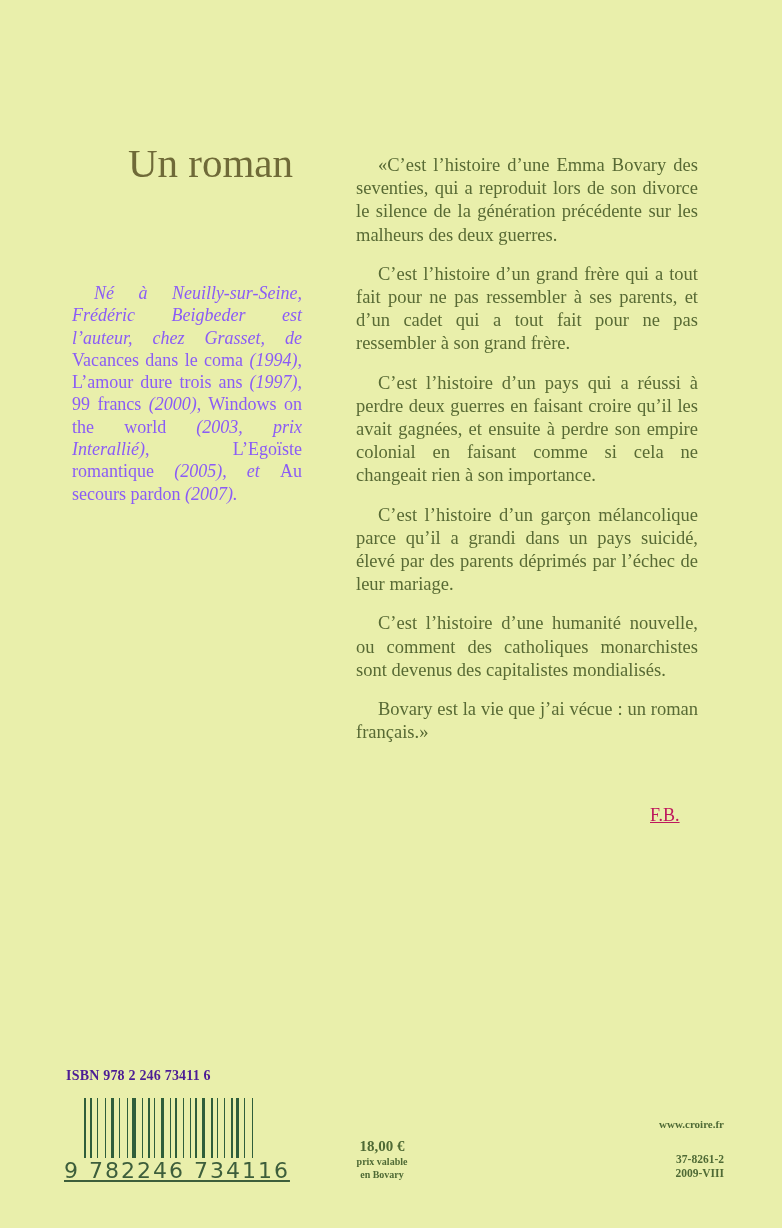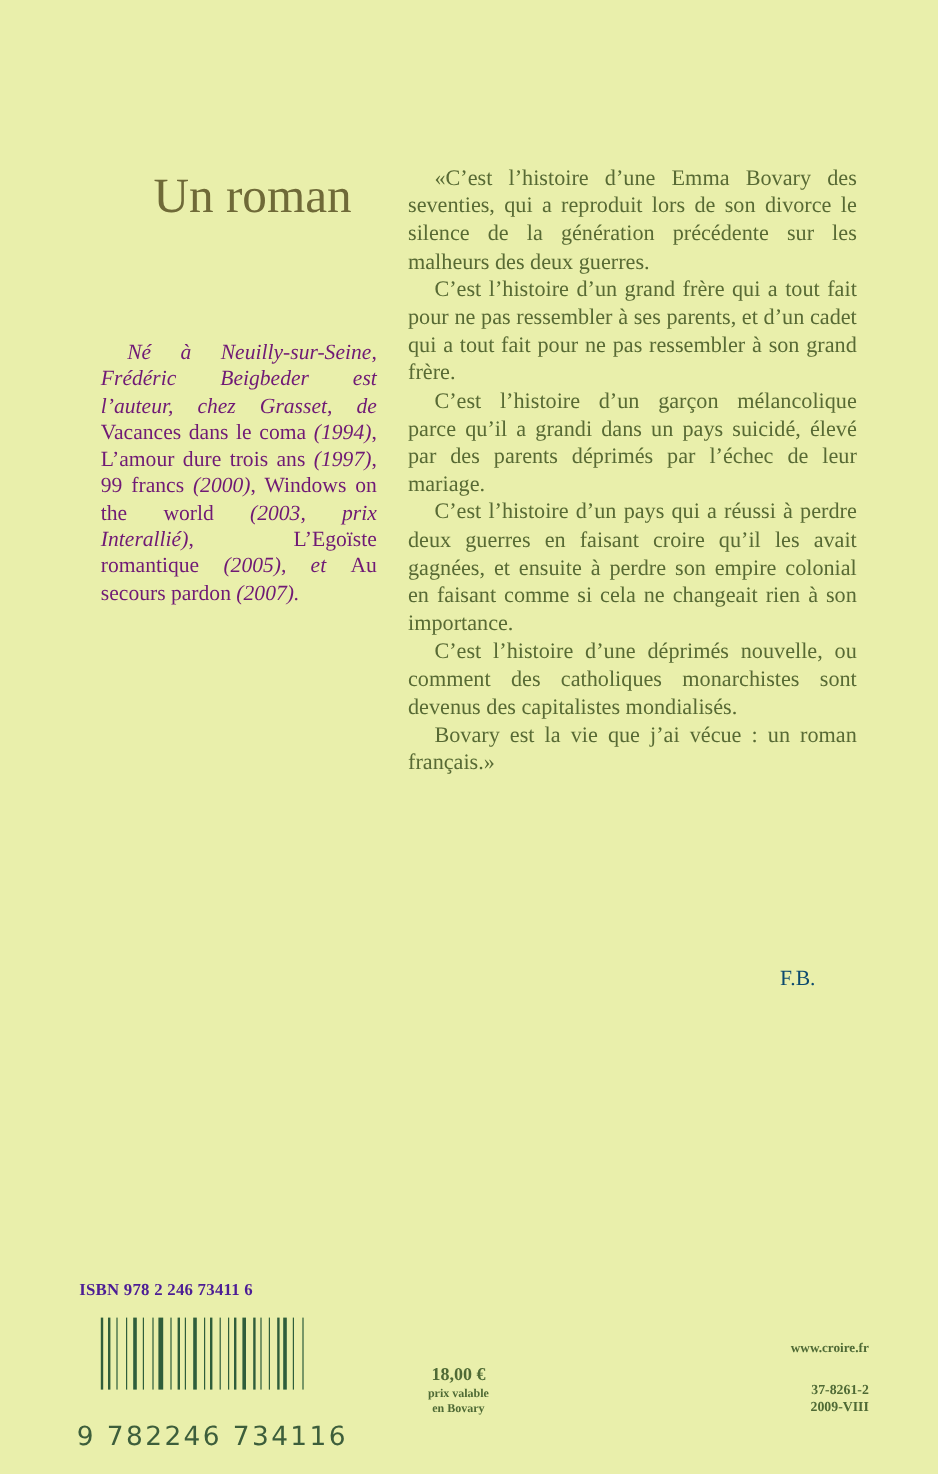--- a/index.html
+++ b/index.html
@@ -1,31 +1,31 @@
 <!DOCTYPE html>
 <html><head>
 <meta charset="utf-8">
 <style>
   html,body{margin:0;padding:0;}
   body{width:782px;height:1228px;background:#e9efab;position:relative;overflow:hidden;
        font-family:"Liberation Serif","DejaVu Serif",serif;color:#5a6b36;}
   .title{position:absolute;left:100px;top:140px;width:193px;text-align:right;
          font-size:41px;line-height:46px;color:#6f6a38;font-weight:normal;margin:0;}
-  .bio{position:absolute;left:84px;top:282px;width:230px;font-size:18px;line-height:22.3px;
-       text-align:justify;color:#701a75;}
+  .bio{position:absolute;left:72px;top:282px;width:230px;font-size:18px;line-height:22.3px;
+       text-align:justify;color:#8b5cf6;}
   .bio p{margin:0;text-indent:22px;}
   .bio i{font-style:italic;}
   .blurb{position:absolute;left:340px;top:138px;width:374px;font-size:18.5px;line-height:23.2px;
          text-align:justify;color:#586a34;}
-  .blurb p{margin:0;text-indent:22px;}
-  .sig{position:absolute;left:650px;top:805px;font-size:18px;color:#0c4a6e;}
+  .blurb p{margin:16px;text-indent:22px;}
+  .sig{position:absolute;left:650px;top:805px;font-size:18px;color:#be185d;text-decoration:underline;}
   .isbn{position:absolute;left:66px;top:1068px;font-size:14px;font-weight:bold;color:#4c1d95;letter-spacing:0.2px;}
   .barcode{position:absolute;left:84px;top:1098px;width:170px;height:60px;display:flex;align-items:stretch;}
   .barcode span{display:block;background:#2f5e3b;height:100%;}
-  .bc-digits{position:absolute;left:64px;top:1185px;font-family:"DejaVu Sans",sans-serif;font-size:22px;color:#3d5e3b;letter-spacing:2px;}
+  .bc-digits{position:absolute;left:64px;top:1158px;font-family:"DejaVu Sans",sans-serif;font-size:22px;color:#3d5e3b;letter-spacing:2px;text-decoration:underline;}
   .price{position:absolute;left:340px;top:1138px;width:84px;text-align:center;font-weight:bold;color:#4f6a35;}
   .price .amt{font-size:15px;display:block;}
   .price .note{font-size:10px;display:block;line-height:13px;}
   .pub{position:absolute;left:590px;top:1118px;width:134px;text-align:right;font-weight:bold;font-size:11px;color:#4f6a35;}
   .pub .url{display:block;margin-bottom:22px;}
   .pub .code{display:block;font-size:11.5px;line-height:14px;}
 </style>
 </head>
 <body>
 
@@ -33,23 +33,23 @@
   <span>Un roman</span><br>
 </h1>
 
 <div class="bio">
     <p id="bio-p"><i>Né à Neuilly-sur-Seine, Frédéric Beigbeder est l’auteur, chez Grasset, de </i><span>Vacances dans le coma </span><i>(1994)</i><span>, L’amour dure trois ans </span><i>(1997)</i><span>, 99 francs </span><i>(2000)</i><span>, Windows on the world </span><i>(2003, prix Interallié)</i><span>, L’Egoïste romantique </span><i>(2005), et </i><span>Au secours pardon </span><i>(2007).</i></p>
   </div>
 
 <div class="blurb">
   <p>«C’est l’histoire d’une Emma Bovary des seventies, qui a reproduit lors de son divorce le silence de la génération précédente sur les malheurs des deux guerres.</p>
   <p>C’est l’histoire d’un grand frère qui a tout fait pour ne pas ressembler à ses parents, et d’un cadet qui a tout fait pour ne pas ressembler à son grand frère.</p>
+  <p>C’est l’histoire d’un pays qui a réussi à perdre deux guerres en faisant croire qu’il les avait gagnées, et ensuite à perdre son empire colonial en faisant comme si cela ne changeait rien à son importance.</p>
   <p>C’est l’histoire d’un garçon mélancolique parce qu’il a grandi dans un pays suicidé, élevé par des parents déprimés par l’échec de leur mariage.</p>
-  <p>C’est l’histoire d’un pays qui a réussi à perdre deux guerres en faisant croire qu’il les avait gagnées, et ensuite à perdre son empire colonial en faisant comme si cela ne changeait rien à son importance.</p>
-  <p>C’est l’histoire d’une déprimés nouvelle, ou comment des catholiques monarchistes sont devenus des capitalistes mondialisés.</p>
+  <p>C’est l’histoire d’une humanité nouvelle, ou comment des catholiques monarchistes sont devenus des capitalistes mondialisés.</p>
   <p>Bovary est la vie que j’ai vécue : un roman français.»</p>
 </div>
 <div class="sig">F.B.</div>
 
 <div class="isbn">ISBN 978 2 246 73411 6</div>
 <div class="barcode" id="barcode">
     <span style="width: 2px; margin-right: 1px;"></span>
     <span style="width: 1px; margin-right: 2px; background: transparent;"></span>
     <span style="width: 2px; margin-right: 3px;"></span>
     <span style="width: 1px; margin-right: 1px; background: transparent;"></span>

